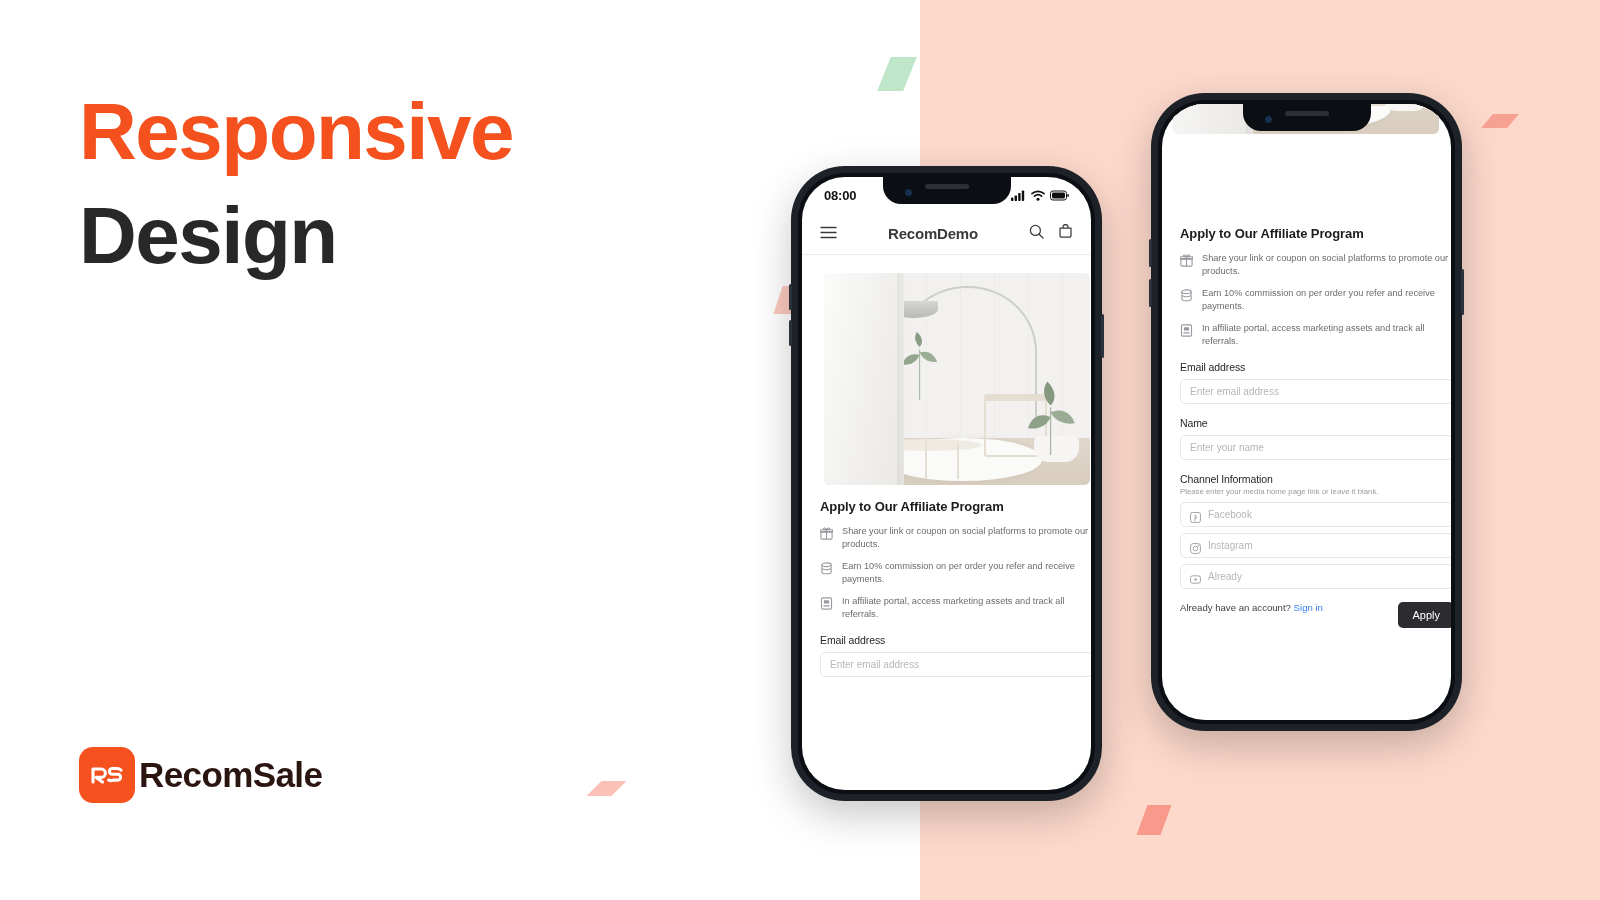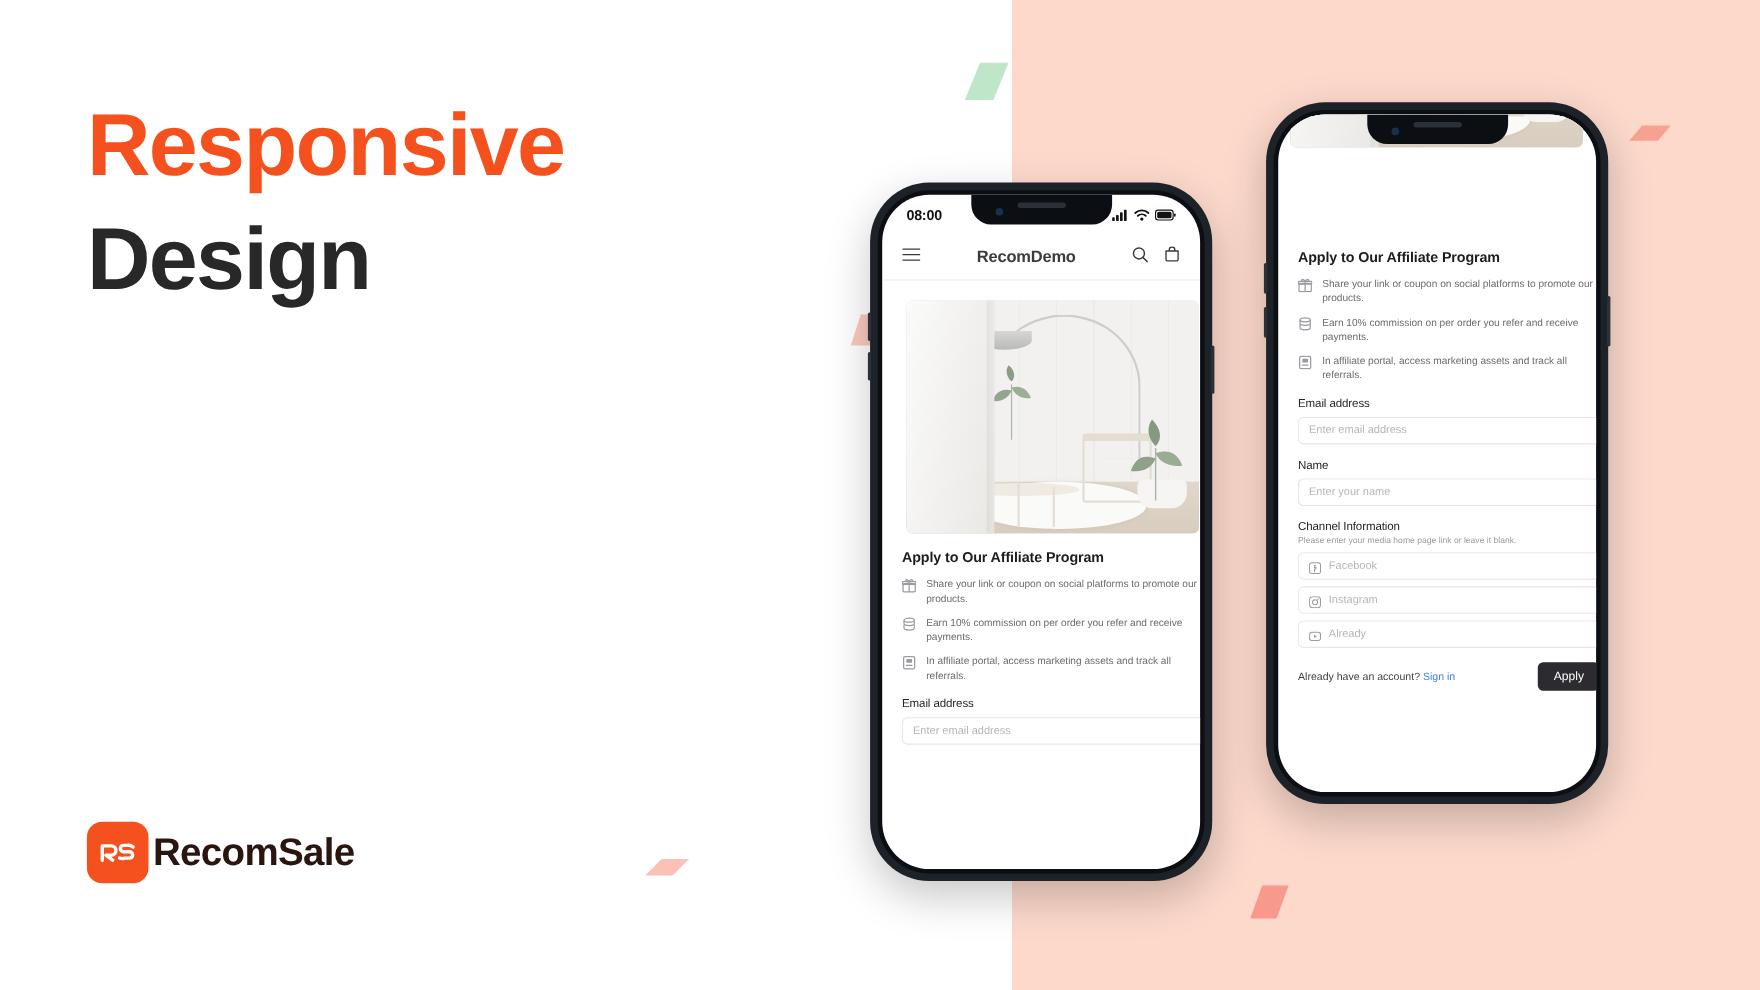--- a/index.html
+++ b/index.html
@@ -142,21 +142,21 @@
   .field-label { font-size:10.5px; font-weight:500; color:#262626; margin-top:13px; letter-spacing:-0.1px; }
   .field-hint { font-size:7.8px; color:#9a9a9f; margin-top:2px; }
   .input {
     margin-top:6px; height:25px; border:1px solid #e7e7e9; border-radius:5px;
     background:#fff; display:flex; align-items:center; padding:0 9px; gap:7px;
   }
   .input .ph { font-size:10px; color:#b6b6bb; }
   .input .ch-ico { width:11px; height:11px; flex:0 0 auto; }
 
   .form-foot {
-    margin-top:13px; display:flex; align-items:center; justify-content:space-between;
+    margin-top:13px; display:flex; align-items:flex-start; justify-content:space-between;
   }
   .foot-text { font-size:9.6px; color:#3f3f46; }
   .foot-text .link { color:#3b82f6; }
   .apply-btn {
     background:#2b2b30; color:#fff; font-size:11px; font-weight:400;
     border:none; border-radius:5px; padding:7px 14px; cursor:pointer;
   }
 
   
   .room { position:absolute; inset:0; background:linear-gradient(#f3f2f0 0%, #eeeeec 58%, #e6e2dc 100%); }

